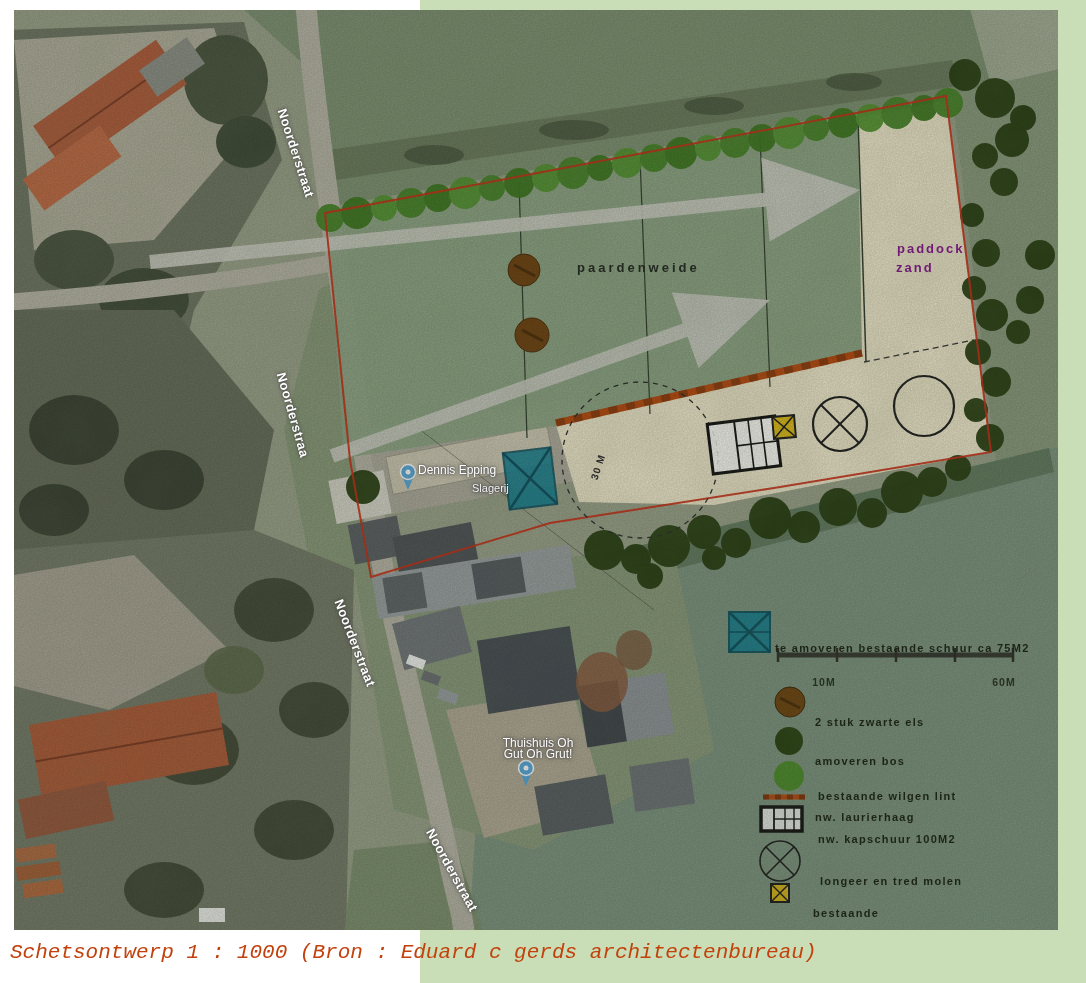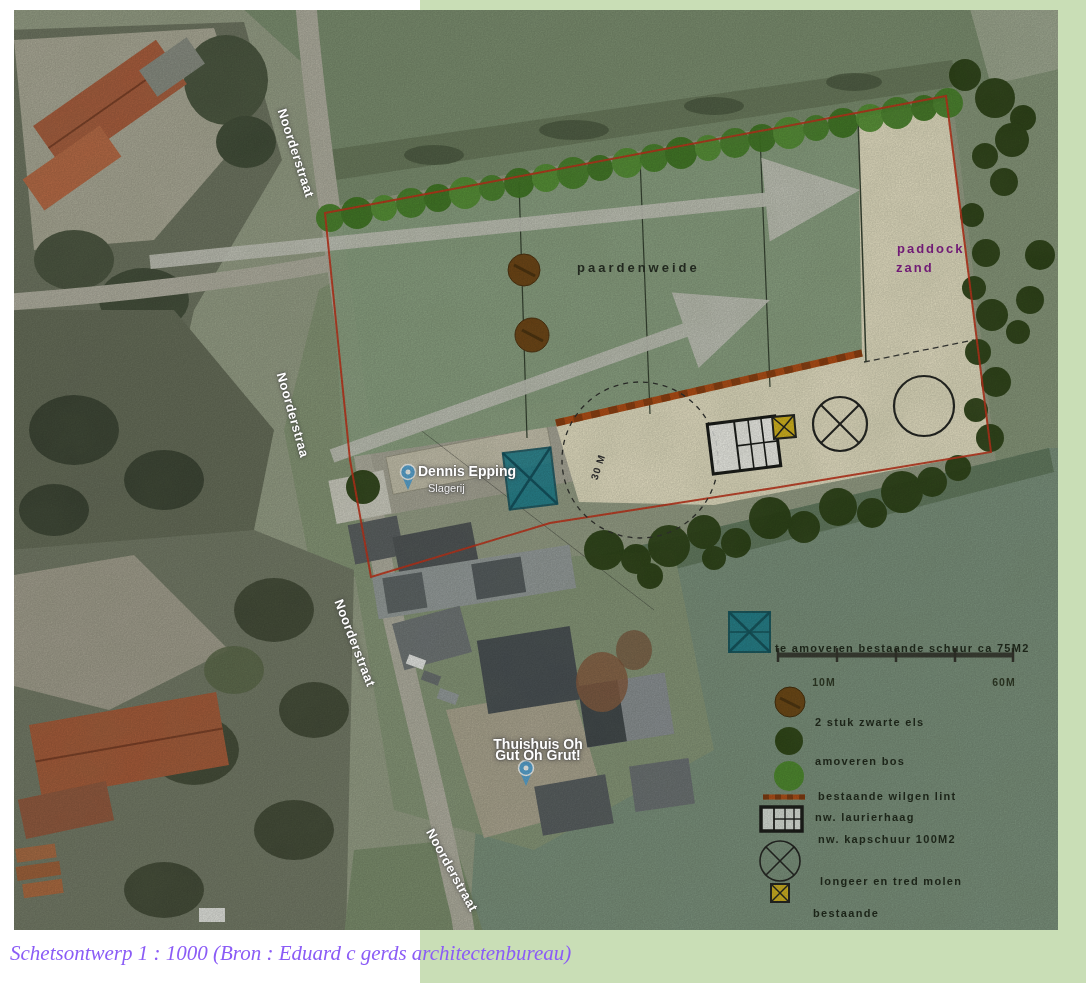--- a/index.html
+++ b/index.html
@@ -5,32 +5,32 @@
   html,body{margin:0;padding:0;background:#ffffff;}
   .page{position:relative;width:1086px;height:983px;background:#ffffff;overflow:hidden;
         font-family:"Liberation Sans",sans-serif;}
   .green-band{position:absolute;left:420px;top:0;width:666px;height:983px;background:#c9deb6;}
   .map{position:absolute;left:14px;top:10px;width:1044px;height:920px;overflow:hidden;background:#9aa28b;}
   .map svg{position:absolute;left:0;top:0;}
   .lbl{position:absolute;white-space:nowrap;pointer-events:none;}
   .street{color:#ffffff;font-size:13px;font-weight:700;letter-spacing:.5px;
           text-shadow:0 0 2px rgba(60,60,60,.95),0 0 4px rgba(60,60,60,.7);
           transform:translate(-50%,-50%) rotate(var(--rot));}
-  .gmap-name{color:#ffffff;font-size:14px;font-weight:700;
+  .gmap-name{color:#ffffff;font-size:12px;font-weight:400;
           text-shadow:0 0 2px rgba(55,55,60,.95),0 0 5px rgba(55,55,60,.8);}
   .gmap-sub{color:#f0f0f0;font-size:11px;font-weight:400;
-          text-shadow:0 0 2px rgba(55,55,60,.95),0 0 4px rgba(55,55,60,.8);}
+          text-shadow:0 0 2px rgba(55,55,60,.95),0 0 4px rgba(55,55,60,.8);margin-left:44px;}
   .area-lbl{color:#22281f;font-size:13px;font-weight:700;letter-spacing:3px;}
   .paddock-lbl{color:#701a75;font-size:13px;font-weight:700;letter-spacing:2px;margin-left:26px;}
   .radius-lbl{color:#2a2a2a;font-size:10px;font-weight:700;letter-spacing:1px;
           transform:translate(-50%,-50%) rotate(-72deg);}
   .legend-lbl{color:#1c2418;font-size:11px;font-weight:700;letter-spacing:1.3px;margin-top:20px;}
   .scale-lbl{color:#27301f;font-size:10.5px;font-weight:700;letter-spacing:1px;transform:translate(-50%,0);margin-top:8px;}
-  .caption{position:absolute;left:10px;top:941px;font-style:italic;font-size:21px;color:#8b5cf6;
-           font-family:Liberation Serif, serif;}
+  .caption{position:absolute;left:10px;top:941px;font-style:italic;font-size:21px;color:#c2410c;
+           font-family:Liberation Mono, monospace;}
 </style>
 </head>
 <body>
 
 <div class="page">
   <div class="green-band"></div>
 
   <div class="map">
     <svg width="1044" height="920" viewBox="0 0 1044 920">
       <defs>

